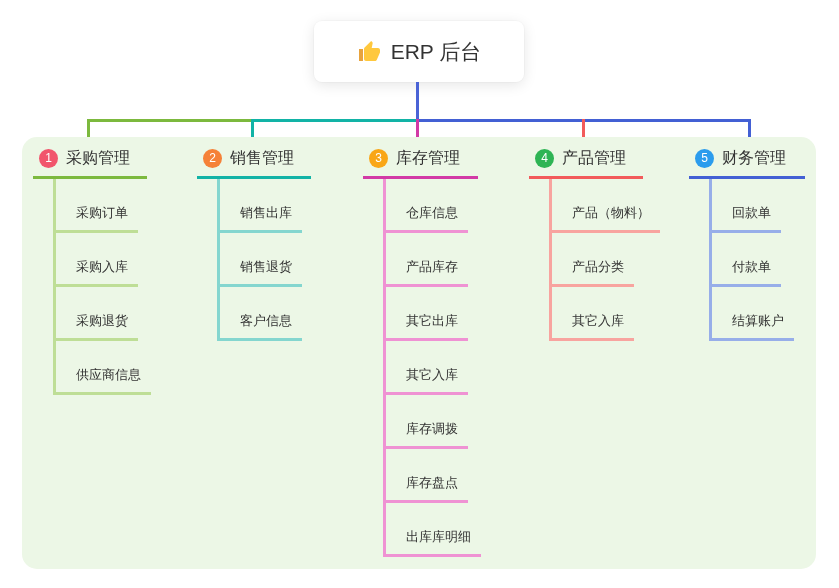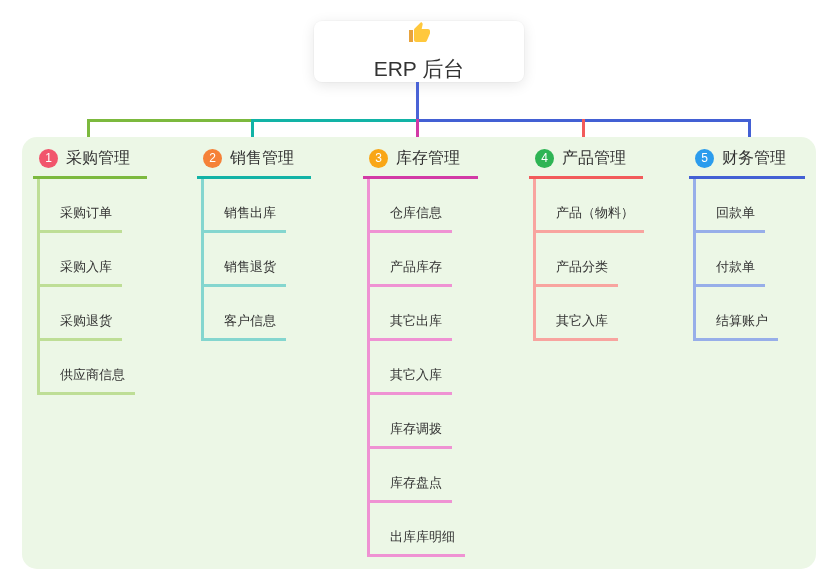--- a/index.html
+++ b/index.html
@@ -4,21 +4,21 @@
 <style>
   html,body{margin:0;padding:0;background:#ffffff;}
   body{width:839px;height:588px;position:relative;overflow:hidden;
        font-family:"Liberation Sans","DejaVu Sans",sans-serif;color:#333;}
   #canvas{position:absolute;inset:0;}
 
   
   .root-node{position:absolute;left:314px;top:21px;width:210px;height:61px;
     background:#fff;border-radius:8px;box-shadow:0 3px 14px rgba(0,0,0,.10),0 0 0 1px rgba(0,0,0,.02);
     display:flex;align-items:center;justify-content:center;gap:10px;
-    font-size:21px;color:#333;flex-direction:column;}
+    font-size:21px;color:#333;}
   .root-node .ticon{width:24px;height:24px;display:inline-block;}
 
   
   .line{position:absolute;}
   .h3{height:3px;} .w3{width:3px;}
   .stem{left:416px;top:82px;height:38px;background:var(--stem);}
   .bus-1{left:87px;top:119px;width:165px;background:var(--b1);}
   .bus-2{left:252px;top:119px;width:165px;background:var(--b2);}
   .bus-5{left:417px;top:119px;width:334px;background:var(--b5);}
   .drop{top:119px;height:28px;}
@@ -40,21 +40,21 @@
   .branch-4{left:529px;width:114px;--strong:var(--b4);--light:var(--l4);}
   .branch-5{left:689px;width:116px;--strong:var(--b5);--light:var(--l5);}
 
   .branch-title{display:flex;align-items:center;gap:8px;height:24px;
     padding:0 0 6px 6px;border-bottom:3px solid var(--strong);
     font-size:16px;color:#333;white-space:nowrap;cursor:default;}
   .badge{flex:0 0 auto;width:19px;height:19px;border-radius:50%;
     color:#fff;font-size:12px;line-height:19px;text-align:center;
     background:var(--badge);}
 
-  .children{margin-left:4px;border-left:3px solid var(--light);}
+  .children{margin-left:20px;border-left:3px solid var(--light);}
   .child{height:54px;display:flex;align-items:flex-end;}
   .child .u{display:inline-block;font-size:13px;color:#333;white-space:nowrap;
     padding:0 10px 8px 20px;border-bottom:3px solid var(--light);}
 </style>
 </head>
 <body>
 
 <div id="canvas" style="--b1: #7cb93e; --l1: #bede96; --b2: #12b3a6; --l2: #84d6cf; --b3: #d23aa6; --l3: #ef92d3; --b4: #f25b5b; --l4: #f8a49f; --b5: #4360d4; --l5: #97aee9; --stem: #4a63d6;">
 
   <div class="root-node">

